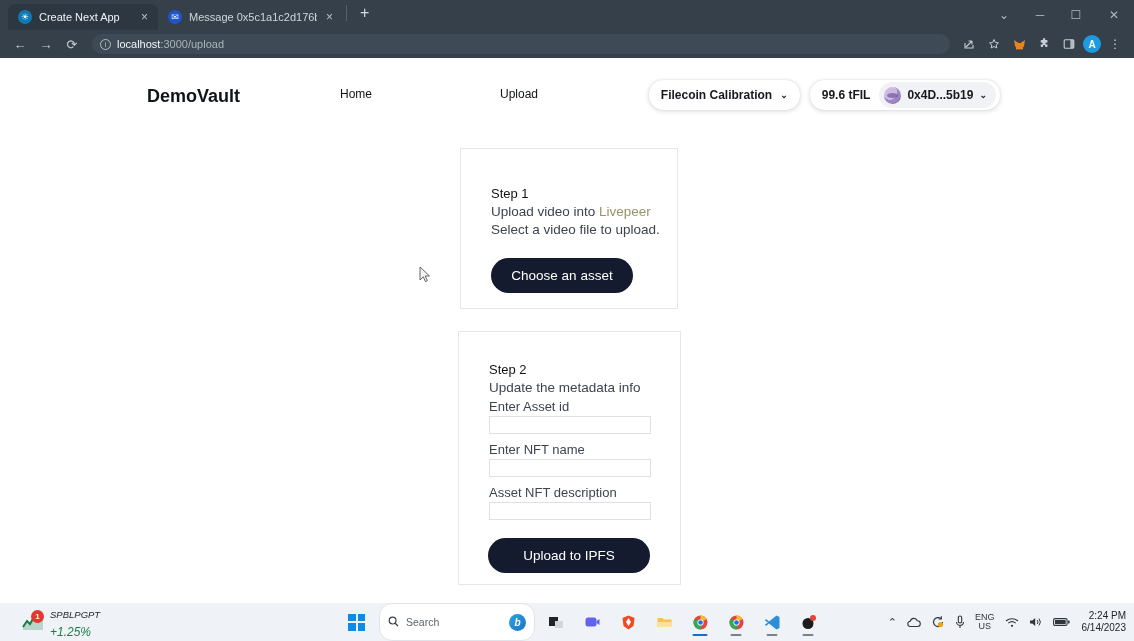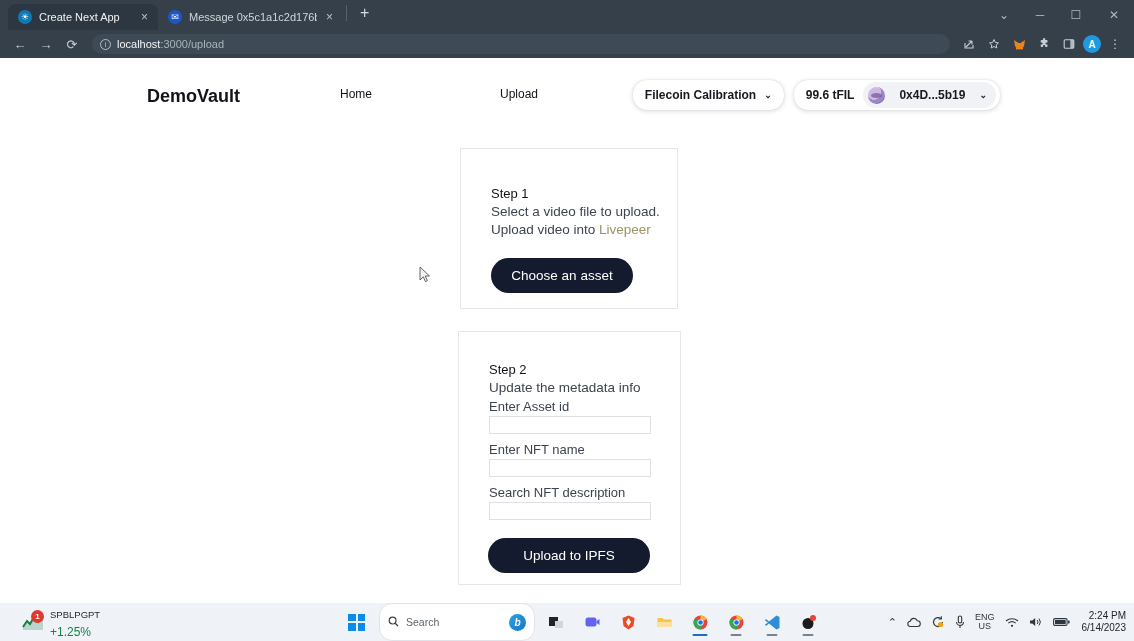--- a/index.html
+++ b/index.html
@@ -101,21 +101,21 @@
     background: #ffffff; border-radius: 14px;
     box-shadow: 0 1px 5px rgba(10,20,40,.16), 0 0 1px rgba(10,20,40,.2);
     height: 30px; display: flex; align-items: center; padding: 0 12px;
     font-size: 12px; font-weight: bold; color: #17191f; gap: 8px;
   }
   .acct-pill { padding: 0 10px 0 12px; gap: 9px; }
   .chev { font-size: 9px; color:#23262d; }
   .bal { font-size: 12px; font-weight: bold; color:#17191f; }
   .acct-inner {
     background:#f1f2f5; border-radius: 14px; height: 26px; display:flex;
-    align-items:center; gap:14px; padding: 0 9px 0 5px; margin-right:-6px;
+    align-items:center; gap:6px; padding: 0 9px 0 5px; margin-right:-6px;
   }
   .jazz {
     width: 17px; height: 17px; border-radius: 50%;
     background: radial-gradient(circle at 35% 32%, #cdb9e4 0 45%, #9c86c4 46% 70%, #7d68ad 71% 100%);
     position: relative; flex: 0 0 17px;
   }
   .jazz::after {
     content:""; position:absolute; left: 3px; top: 6px; width: 11px; height: 5px;
     background: rgba(90,60,130,.55); border-radius: 50%;
   }
@@ -159,21 +159,21 @@
     background: #eff3f8; display: flex; align-items: center;
   }
   .tb-widget { display:flex; align-items:center; gap:6px; margin-left: 22px; }
   .spark { position: relative; width: 22px; height: 16px; }
   .spark svg { display:block; }
   .spark .badge {
     position:absolute; left: 9px; top: -4px; width: 13px; height: 13px; border-radius:50%;
     background:#e1392d; color:#fff; font-size:8px; display:flex; align-items:center;
     justify-content:center; font-weight:bold;
   }
-  .wtext { line-height: 1.15; }
+  .wtext { line-height: 1.15; font-style: italic; }
   .wname { font-size: 9.5px; color: #1f2328; }
   .wpct  { font-size: 12px; color: #1a7f45; }
 
   .tb-center { position:absolute; left: 348px; top: 0; height: 38px; display:flex; align-items:center; gap: 6px; }
   .winlogo { width: 17px; height: 17px; display:grid; grid-template-columns: 1fr 1fr;
              grid-template-rows: 1fr 1fr; gap: 2px; }
   .winlogo i { background:#0c8ce9; display:block; }
   .searchbox {
     width: 156px; height: 38px; background:#fff; border-radius: 13px;
     display:flex; align-items:center; gap:7px; padding: 0 8px; margin-left: 8px;
@@ -288,38 +288,38 @@
             <span>0x4D...5b19</span>
             <span class="chev">⌄</span>
           </span>
         </div>
       </div>
     </div>
 
     <div class="card" id="card-step1">
       <div class="card-inner1">
         <div class="step-title">Step 1</div>
+        <div class="step-line"><span>Upload video into </span><span class="accent">Livepeer</span></div>
         <div class="step-line">Select a video file to upload.</div>
-        <div class="step-line"><span>Upload video into </span><span class="accent">Livepeer</span></div>
         <button class="pillbtn" id="choose-asset-button">Choose an asset</button>
       </div>
     </div>
 
     <div class="card" id="card-step2">
       <div class="card-inner2">
         <div class="step-title">Step 2</div>
         <div class="step-line">Update the metadata info</div>
 
         <div class="field-label">Enter Asset id</div>
         <input class="field-input" type="text" value="" style="">
 
         <div class="field-label f2">Enter NFT name</div>
         <input class="field-input" type="text" value="" style="">
 
-        <div class="field-label f2">Search NFT description</div>
+        <div class="field-label f2">Asset NFT description</div>
         <input class="field-input" type="text" value="" style="">
 
         <button class="pillbtn" id="upload-ipfs-button">Upload to IPFS</button>
       </div>
     </div>
 
     <svg id="mouse-cursor" viewBox="0 0 12 18">
       <path d="M1 1 L1 14 L4.3 10.8 L6.4 15.6 L8.4 14.7 L6.3 10 L10.5 10 Z" fill="#f2f2f2" stroke="#555" stroke-width="0.9"></path>
     </svg>
   </div>

